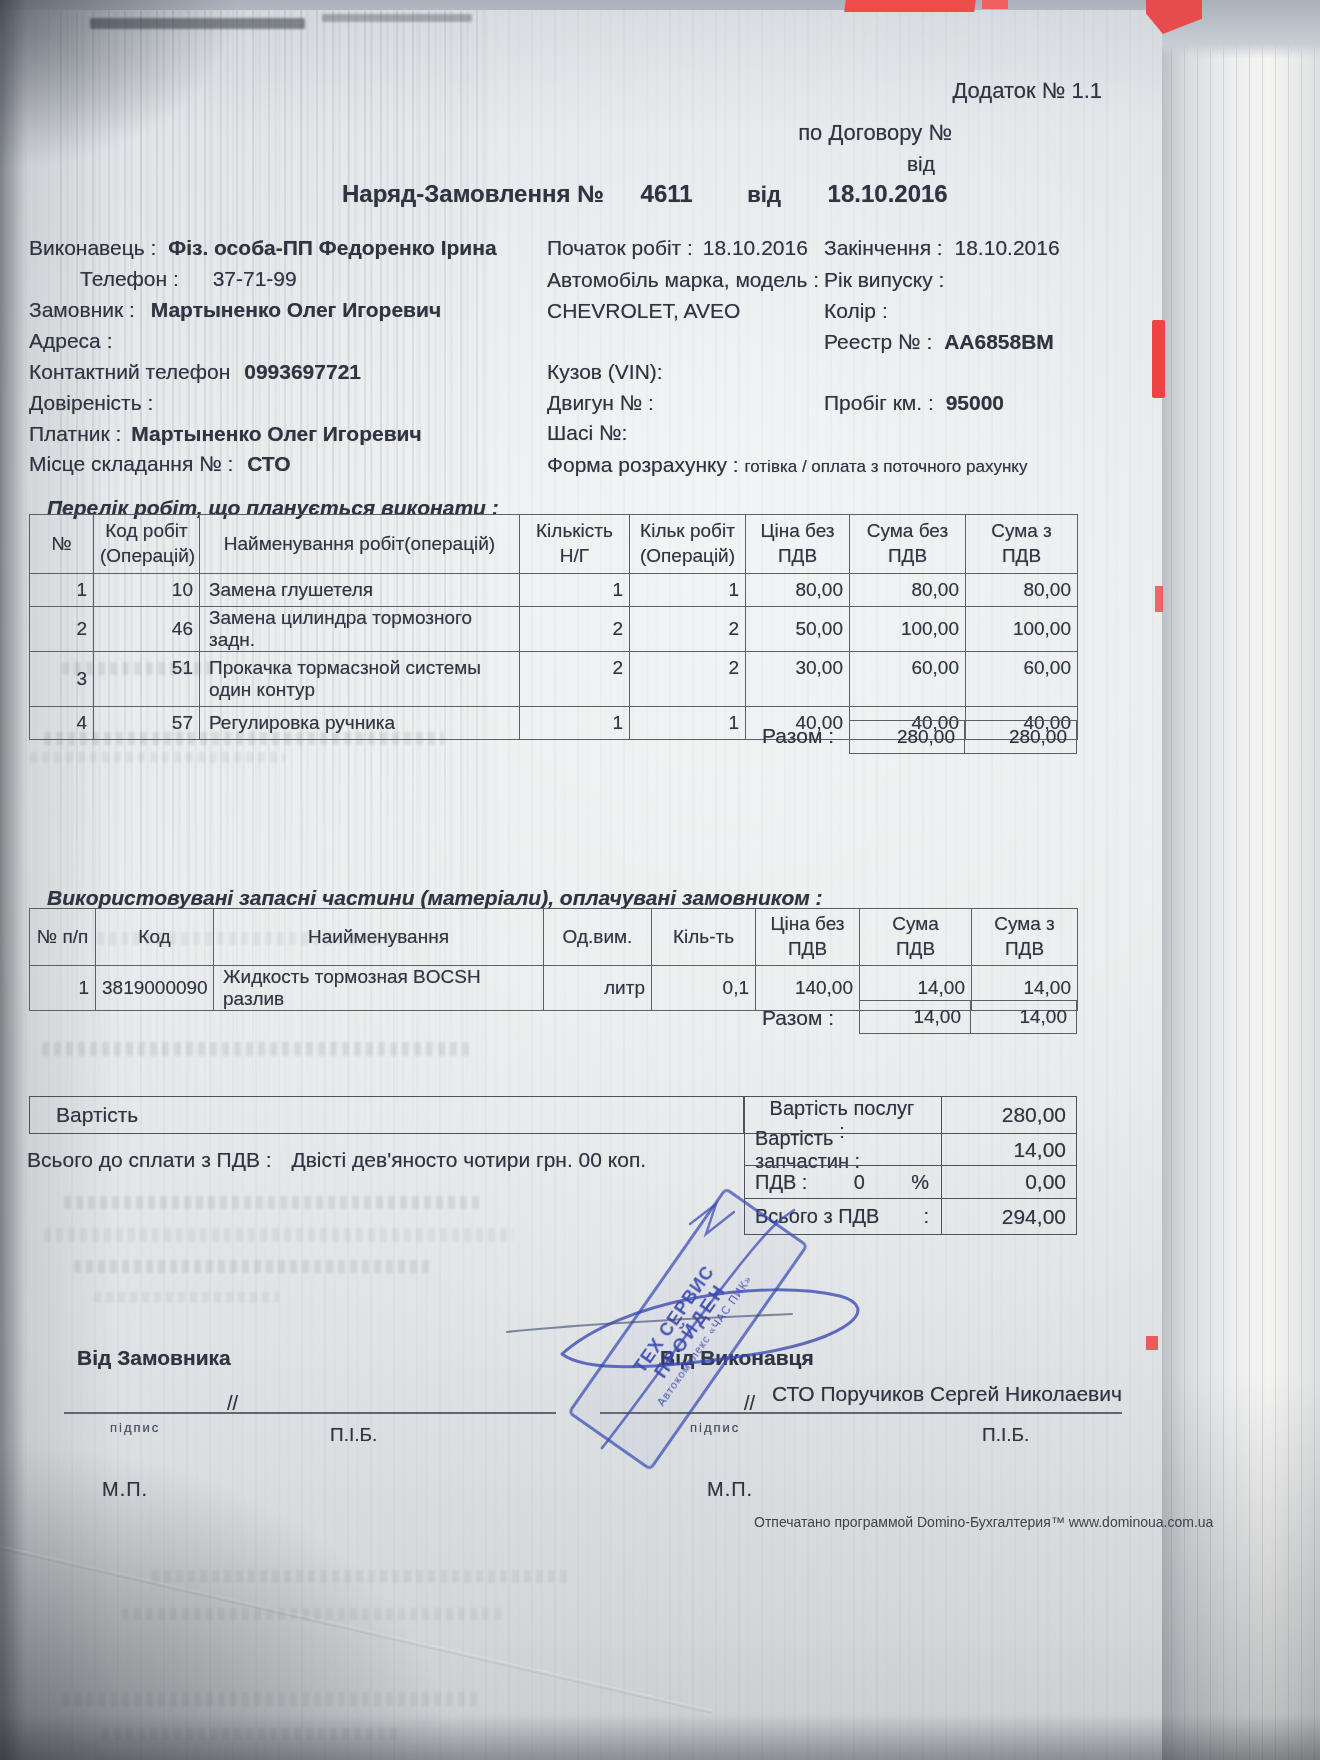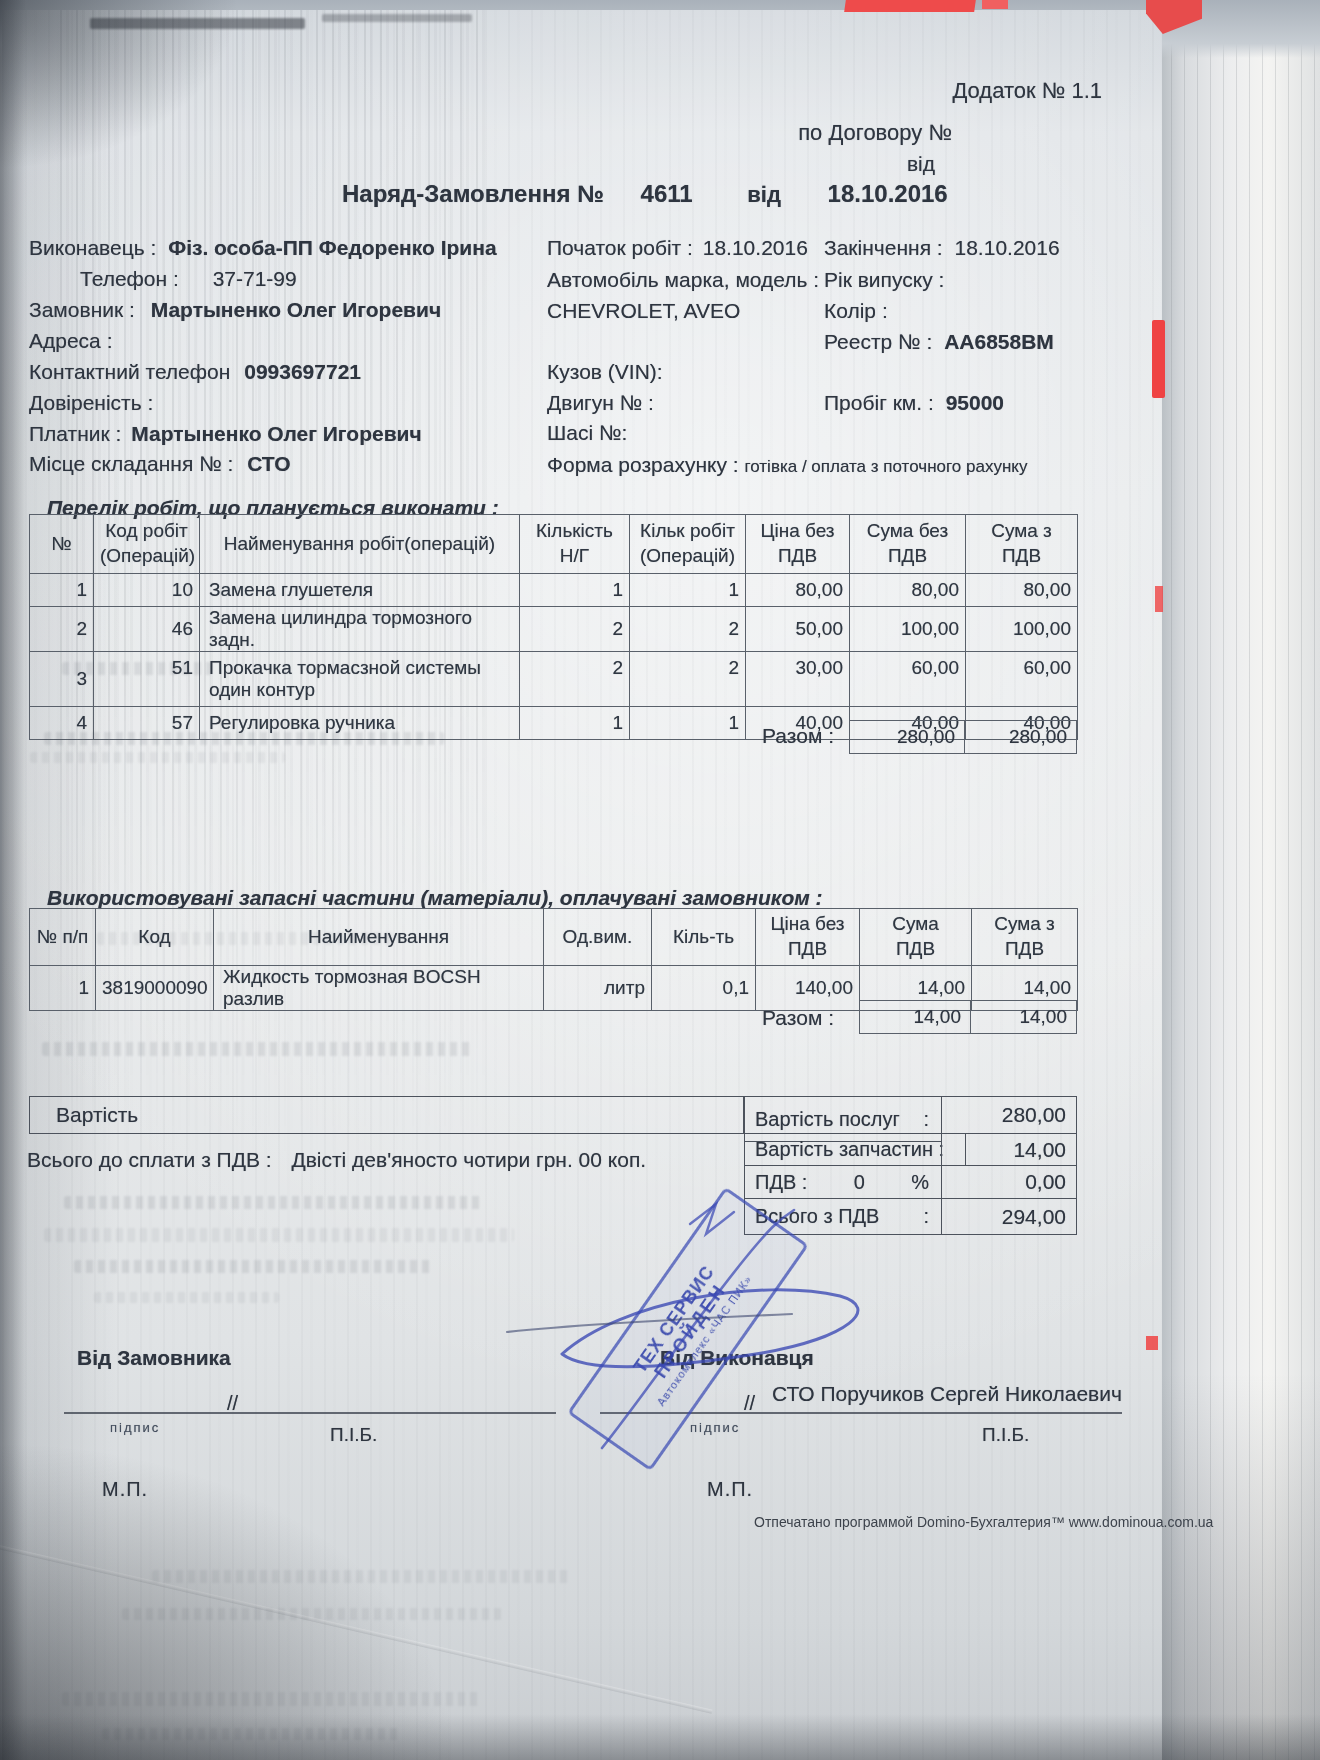--- a/index.html
+++ b/index.html
@@ -310,28 +310,28 @@
 
     <div class="rasom" style="left:620px;top:996px;width:212px;">Разом :</div>
     <div class="tcell" style="left:857px;top:990px;width:112px;height:34px;">14,00</div>
     <div class="tcell" style="left:968px;top:990px;width:107px;height:34px;">14,00</div>
 
     <div class="smudge light" style="left:95px;top:922px;width:300px;height:13px;"></div>
     <div class="smudge" style="left:40px;top:1032px;width:430px;height:14px;"></div>
 
     <div class="costbox" style="left:27px;top:1086px;width:715px;height:38px;line-height:36px;padding-left:26px;">Вартість</div>
 
-    <div class="sum-lbl" style="left:742px;top:1086px;width:198px;height:46px;">
+    <div class="sum-lbl" style="left:742px;top:1086px;width:198px;height:38px;flex-direction:column;">
       <span>Вартість послуг</span>
         <span class="sp"></span>
       <span>:</span>
     </div>
     <div class="sum-val" style="left:939px;top:1086px;width:136px;height:38px;">280,00</div>
 
-    <div class="sum-lbl" style="left:742px;top:1123px;width:222px;height:33px;">
+    <div class="sum-lbl" style="left:742px;top:1123px;width:198px;height:33px;">
       <span>Вартість запчастин :</span>
     </div>
     <div class="sum-val" style="left:939px;top:1123px;width:136px;height:33px;">14,00</div>
 
     <div class="sum-lbl" style="left:742px;top:1155px;width:198px;height:34px;">
       <span>ПДВ :</span>
         <span class="sp"></span>
       <span>0</span>
         <span class="sp"></span>
       <span>%</span>

